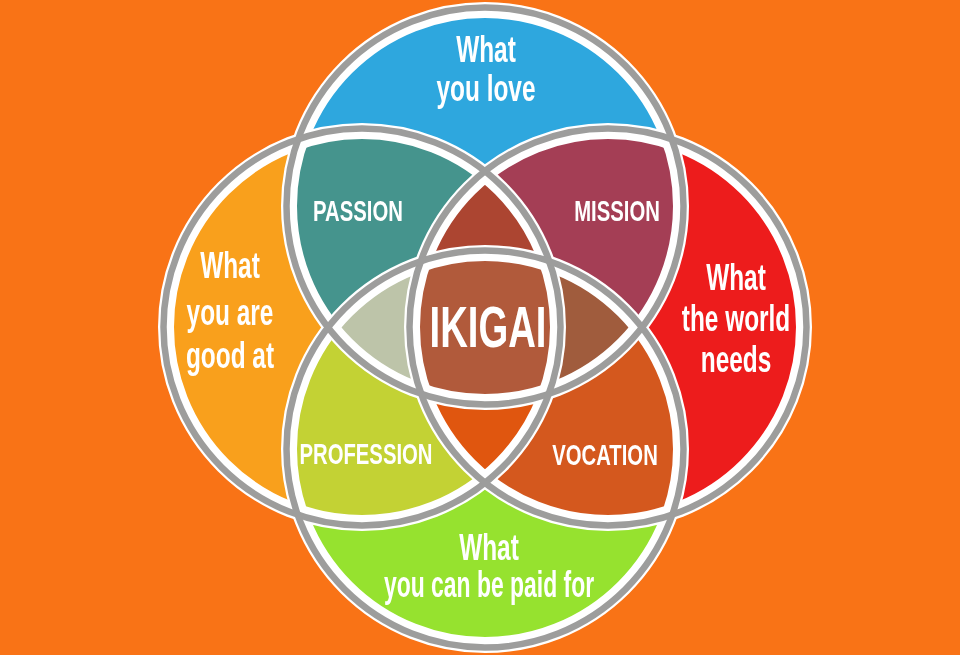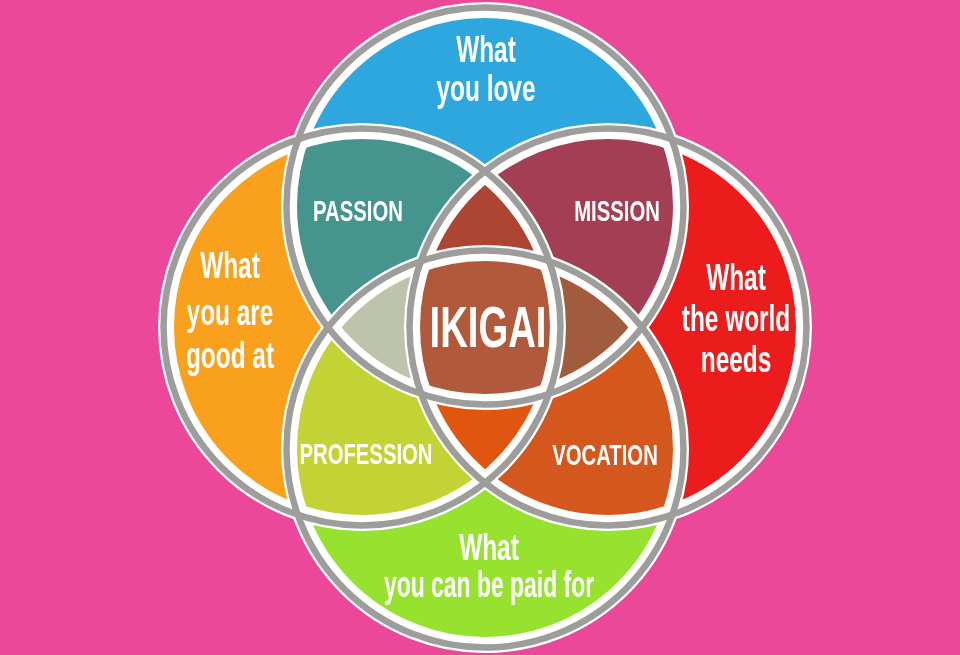--- a/index.html
+++ b/index.html
@@ -4,21 +4,21 @@
 <style>
   html, body {
     margin: 0;
     padding: 0;
     background: #FFFFFF;
   }
   .stage {
     position: relative;
     width: 960px;
     height: 655px;
-    background: #ec4899;
+    background: #f97316;
     overflow: hidden;
   }
   svg {
     display: block;
   }
   .diagram-label {
     font-family: "Liberation Sans", "DejaVu Sans", sans-serif;
     font-weight: bold;
   }
   .sep-band {

